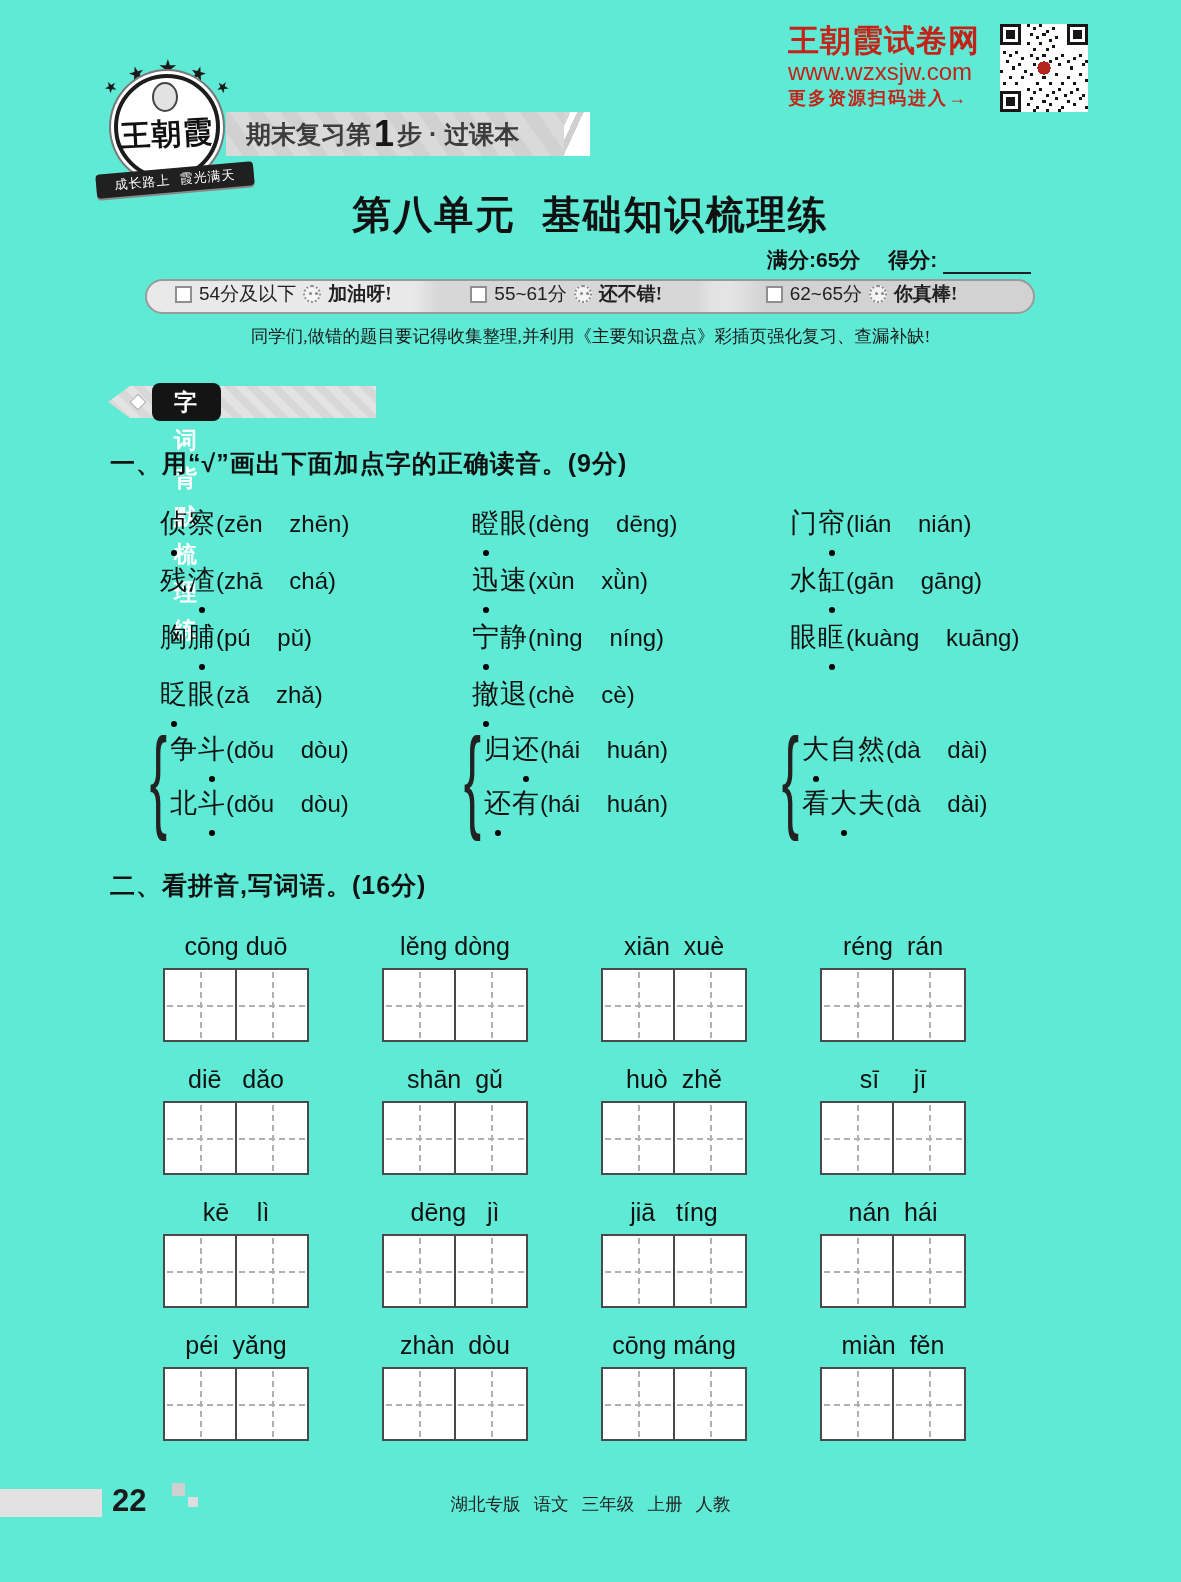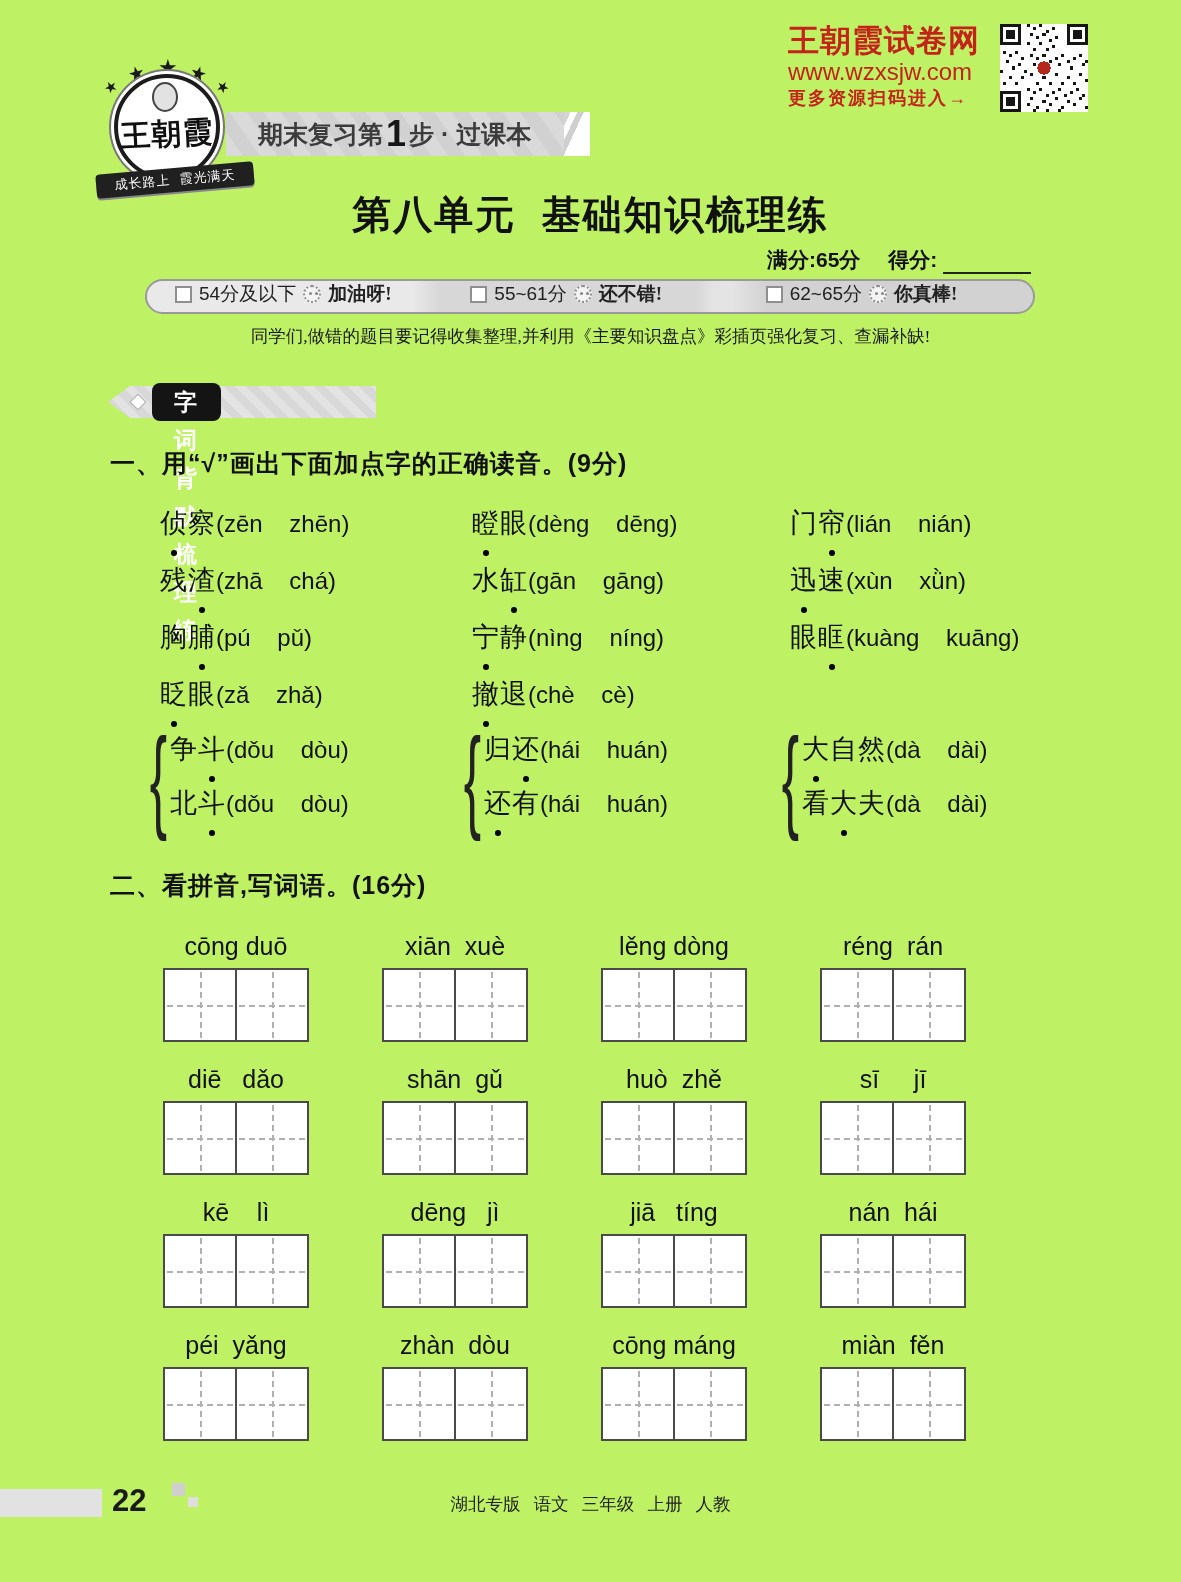--- a/index.html
+++ b/index.html
@@ -1,18 +1,18 @@
 <!DOCTYPE html>
 <html><head>
 <meta charset="utf-8">
 <style>
   * { margin:0; padding:0; box-sizing:border-box; }
   html,body { background:#f2f2f2; }
   .page {
-    position:relative; width:1181px; height:1582px; margin:0 auto; background:#bef264;
+    position:relative; width:1181px; height:1582px; margin:0 auto; background:#5eead4;
     font-family:"Liberation Sans","DejaVu Sans",sans-serif; color:#111; overflow:hidden;
   }
   
   .brand-box { position:absolute; top:24px; left:788px; width:300px; display:flex; gap:10px; }
   .brand-text { width:212px; text-align:left; }
   .site-name { font-size:31px; font-weight:900; color:#c32318; letter-spacing:1px; line-height:34px; }
   .site-url  { font-size:24px; color:#c32318; line-height:28px; }
   .site-tagline { font-size:18px; font-weight:700; color:#c32318; letter-spacing:2px; line-height:24px; }
   .qr { width:88px; height:88px; flex:0 0 auto; }
   
@@ -29,21 +29,21 @@
   .s2{left:22px; top:2px;  font-size:19px; transform:rotate(-15deg);}
   .s3{left:52px; top:-5px; font-size:22px;}
   .s4{left:84px; top:2px;  font-size:19px; transform:rotate(15deg);}
   .s5{left:110px;top:18px; font-size:15px; transform:rotate(30deg);}
   .logo-ribbon { position:absolute; left:-10px; top:108px; width:158px; height:24px; background:#202020;
                  color:#fff; font-size:13px; line-height:24px; text-align:center; letter-spacing:1px;
                  border-radius:4px; transform:rotate(-5deg); box-shadow:0 2px 0 #888; white-space:pre; }
   
   .banner { position:absolute; left:226px; top:112px; width:338px; height:44px;
             background:repeating-linear-gradient(55deg,#dadada 0 14px,#d1d1d1 14px 28px);
-            display:flex; align-items:center; padding-left:32px; color:#3c3c3c; font-size:25px; font-weight:700; }
+            display:flex; align-items:center; padding-left:20px; color:#3c3c3c; font-size:25px; font-weight:700; }
   .banner .num { font-size:36px; font-weight:900; color:#161616; margin:0 3px; }
   .banner::after { content:""; position:absolute; right:-26px; top:0; width:26px; height:44px;
             background:linear-gradient(115deg,#d5d5d5 0 6px,#fff 6px 12px,#cfcfcf 12px 18px,#fff 18px); }
   
   .title { position:absolute; left:0; top:188px; width:100%; text-align:center;
            font-size:39px; font-weight:900; letter-spacing:2px; white-space:pre; }
   .score-line { position:absolute; right:150px; top:246px; font-size:21px; font-weight:700; }
   .score-line .gap { display:inline-block; width:22px; }
   .score-blank { display:inline-block; width:88px; height:1.0em; border-bottom:2px solid #222; vertical-align:bottom; }
   
@@ -186,22 +186,22 @@
     <div class="tag-box">字词背默梳理练</div>
   </div>
 
   <h2 class="qhead q1head">一、用“√”画出下面加点字的正确读音。(9分)</h2>
 
   <div class="items">
     <div class="q1item"><span class="zi"><span></span><span class="dotted">侦</span><span>察</span></span><span class="py">(zēn    zhēn)</span></div>
     <div class="q1item"><span class="zi"><span></span><span class="dotted">瞪</span><span>眼</span></span><span class="py">(dèng    dēng)</span></div>
     <div class="q1item"><span class="zi"><span>门</span><span class="dotted">帘</span><span></span></span><span class="py">(lián    nián)</span></div>
     <div class="q1item"><span class="zi"><span>残</span><span class="dotted">渣</span><span></span></span><span class="py">(zhā    chá)</span></div>
+    <div class="q1item"><span class="zi"><span></span><span class="dotted">迅</span><span>速</span></span><span class="py">(xùn    xǜn)</span></div>
     <div class="q1item"><span class="zi"><span>水</span><span class="dotted">缸</span><span></span></span><span class="py">(gān    gāng)</span></div>
-    <div class="q1item"><span class="zi"><span></span><span class="dotted">迅</span><span>速</span></span><span class="py">(xùn    xǜn)</span></div>
     <div class="q1item"><span class="zi"><span>胸</span><span class="dotted">脯</span><span></span></span><span class="py">(pú    pǔ)</span></div>
     <div class="q1item"><span class="zi"><span></span><span class="dotted">宁</span><span>静</span></span><span class="py">(nìng    níng)</span></div>
     <div class="q1item"><span class="zi"><span>眼</span><span class="dotted">眶</span><span></span></span><span class="py">(kuàng    kuāng)</span></div>
     <div class="q1item"><span class="zi"><span></span><span class="dotted">眨</span><span>眼</span></span><span class="py">(zǎ    zhǎ)</span></div>
     <div class="q1item"><span class="zi"><span></span><span class="dotted">撤</span><span>退</span></span><span class="py">(chè    cè)</span></div>
   </div>
 
   <div class="groups">
     <div class="group g1">
       <span class="brace"></span>
@@ -231,28 +231,28 @@
   <div class="q2rows">
     <div class="q2row">
       <div class="wcol">
           <div class="py q2py">cōng duō</div>
           <div class="grid">
             <span class="gcell"></span>
             <span class="gcell"></span>
           </div>
         </div>
       <div class="wcol">
+          <div class="py q2py">lěng dòng</div>
+          <div class="grid">
+            <span class="gcell"></span>
+            <span class="gcell"></span>
+          </div>
+        </div>
+      <div class="wcol">
           <div class="py q2py">xiān  xuè</div>
-          <div class="grid">
-            <span class="gcell"></span>
-            <span class="gcell"></span>
-          </div>
-        </div>
-      <div class="wcol">
-          <div class="py q2py">lěng dòng</div>
           <div class="grid">
             <span class="gcell"></span>
             <span class="gcell"></span>
           </div>
         </div>
       <div class="wcol">
           <div class="py q2py">réng  rán</div>
           <div class="grid">
             <span class="gcell"></span>
             <span class="gcell"></span>

